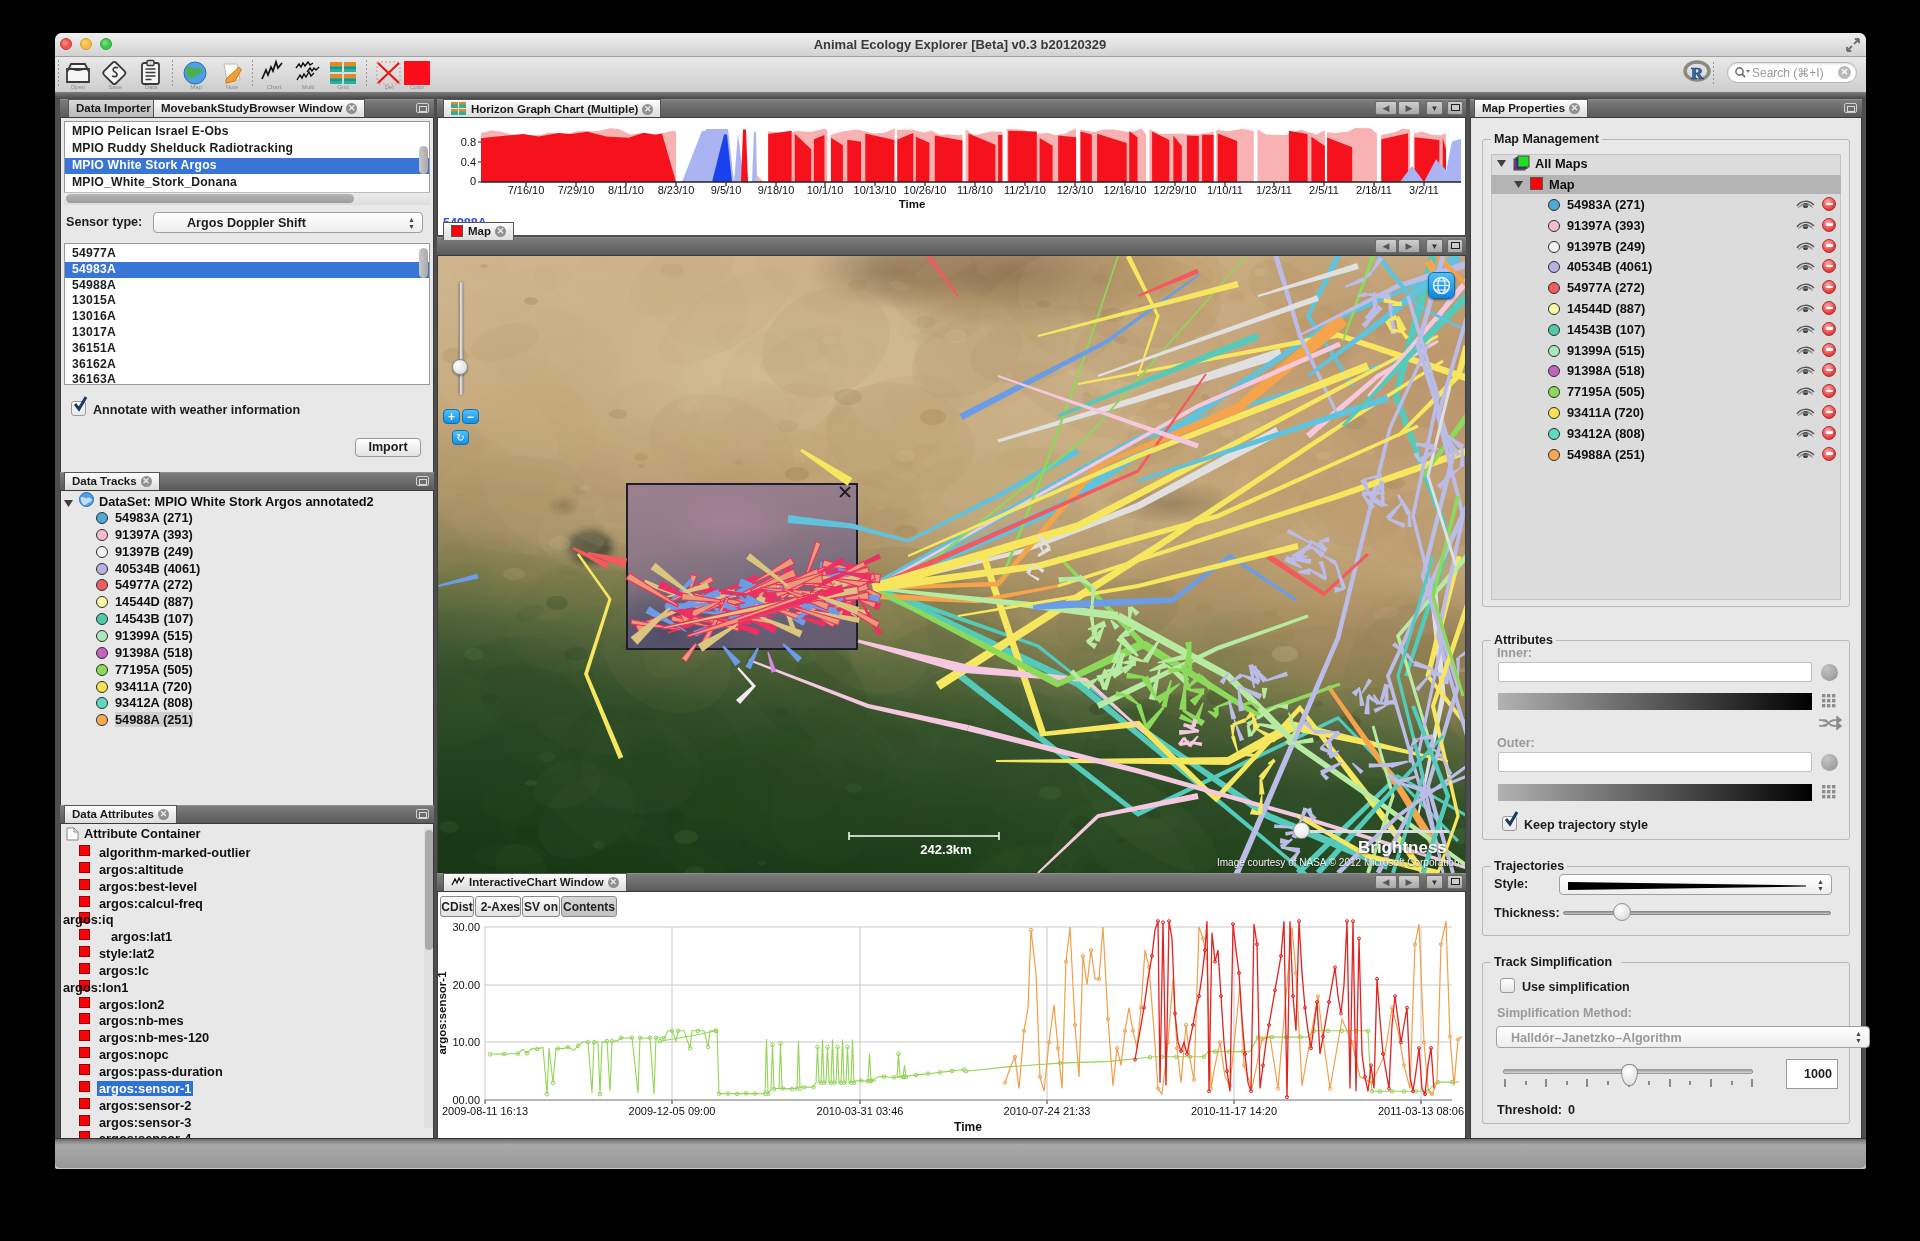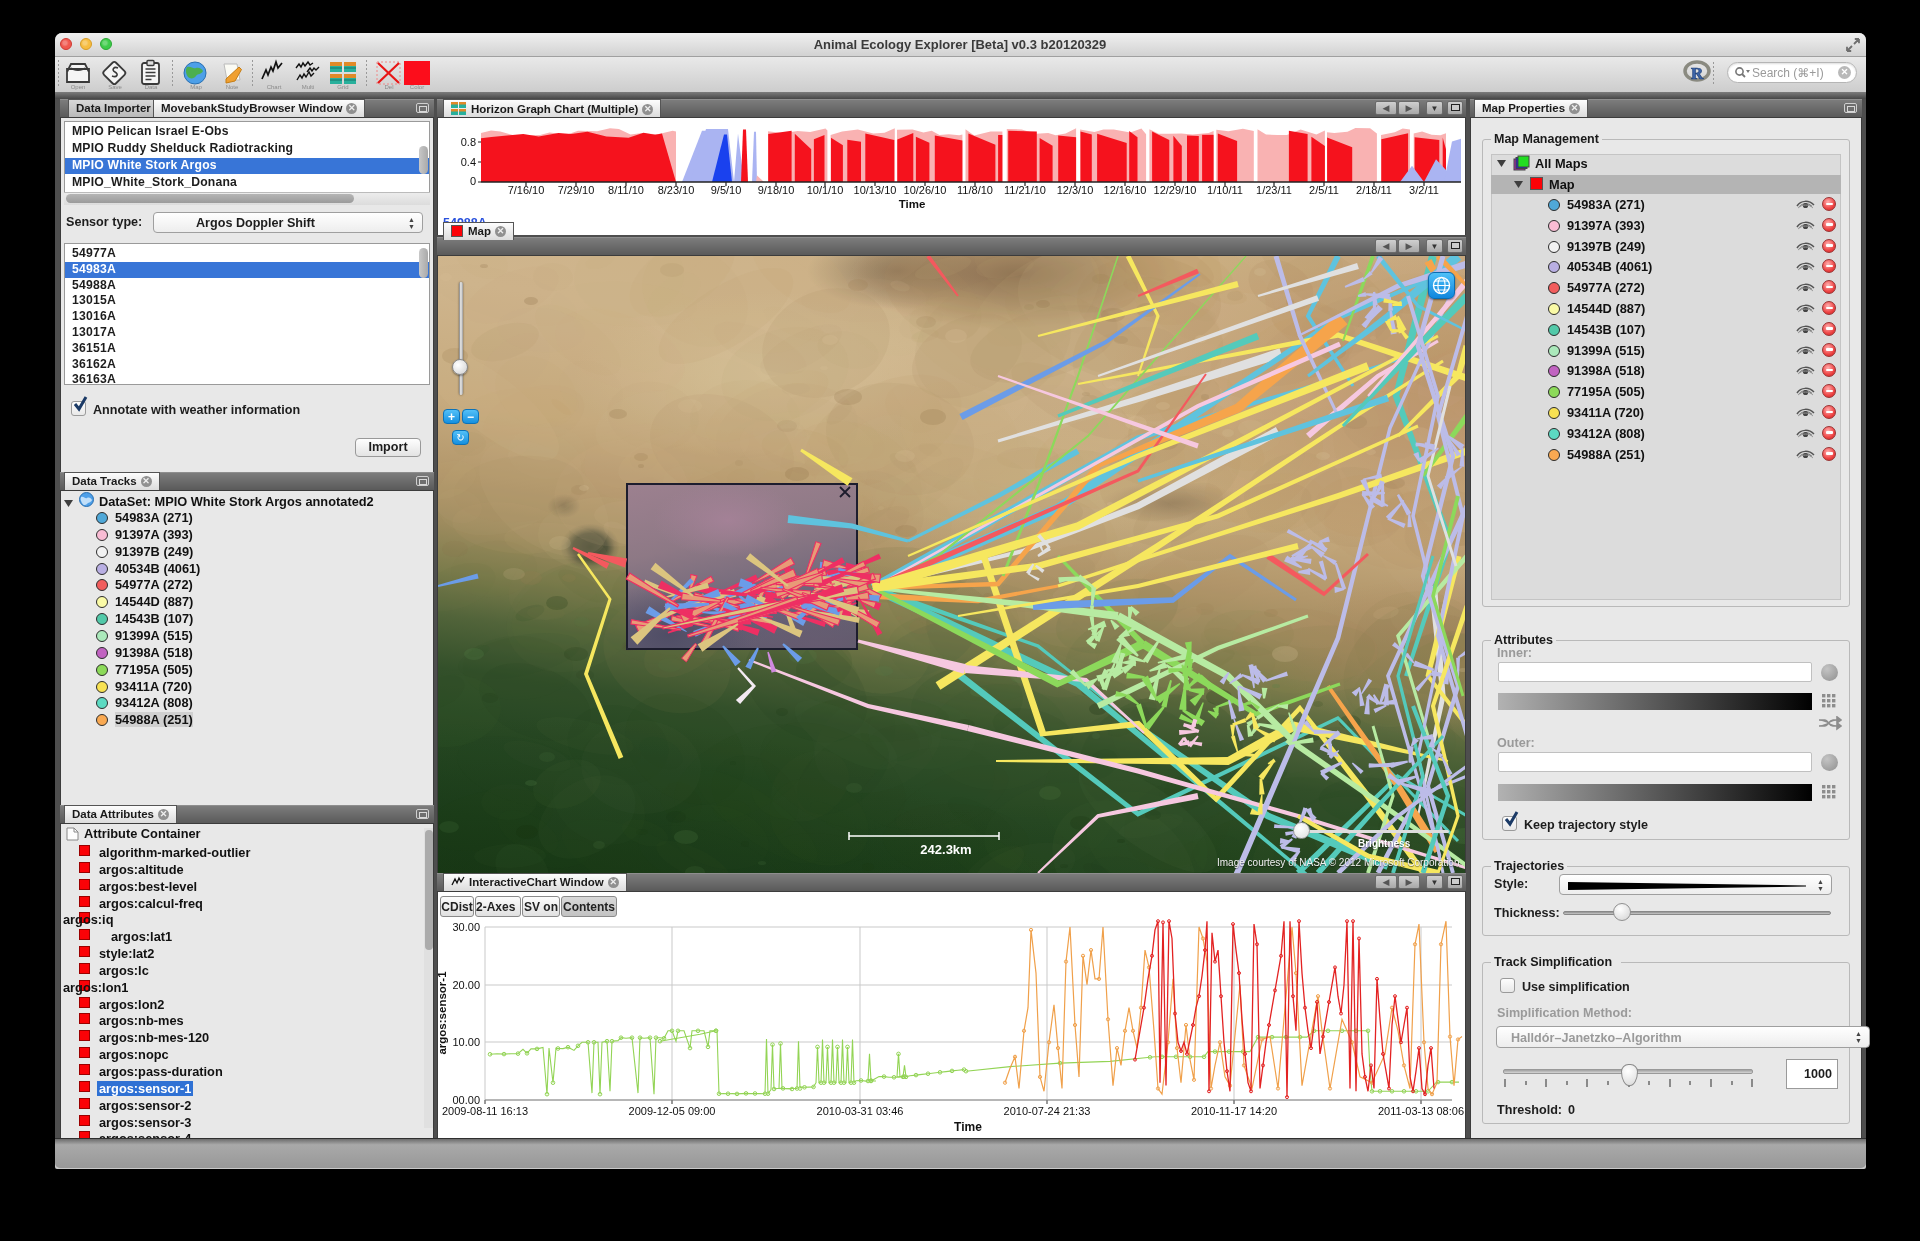--- a/index.html
+++ b/index.html
@@ -122,21 +122,21 @@
 <div class="li" style="margin-top:1.5px">MPIO Ruddy Shelduck Radiotracking</div>
 <div class="li sel" style="margin-top:1.5px">MPIO White Stork Argos</div>
 <div class="li" style="margin-top:1.5px">MPIO_White_Stork_Donana</div>
 <div class="li" style="margin-top:1.5px">MPIO_White_Stork_Radolfzell</div>
 </div>
 <div class="abs" style="left:419px;top:146px;width:9px;height:28px;border-radius:5px;background:linear-gradient(90deg,#c8c8c8,#a9a9a9)"></div>
 <div class="abs" style="left:64px;top:192px;width:366px;height:13px;background:linear-gradient(#ececec,#dcdcdc);border-top:1px solid #bbb"></div>
 <div class="abs" style="left:66px;top:194px;width:288px;height:9px;border-radius:5px;background:linear-gradient(#b5b5b5,#9b9b9b)"></div>
 <div class="abs gb" style="left:66px;top:215px">Sensor type:</div>
 <div class="seldd" style="left:153px;top:212px;width:270px;height:21px">
-    <div class="gb" style="margin:3px 0 0 42px">Argos Doppler Shift</div>
+    <div class="gb" style="margin:3px 0 0 33px">Argos Doppler Shift</div>
     <div class="stepper">▲<br>▼</div>
   </div>
 <div class="lst" style="left:64px;top:243px;width:366px;height:142px;overflow:hidden;padding-top:2px">
 <div class="li">54977A</div>
 <div class="li sel">54983A</div>
 <div class="li">54988A</div>
 <div class="li">13015A</div>
 <div class="li">13016A</div>
 <div class="li">13017A</div>
 <div class="li">36151A</div>
@@ -1595,36 +1595,36 @@
       <circle cx="9.5" cy="9.5" r="8" fill="none" stroke="#fff" stroke-width="1.4"></circle>
       <ellipse cx="9.5" cy="9.5" rx="3.6" ry="8" fill="none" stroke="#fff" stroke-width="1.1"></ellipse>
       <path d="M1.5 9.5 h16 M3 5 h13 M3 14 h13" stroke="#fff" stroke-width="1.1" fill="none"></path>
     </svg>
 <svg class="abs" style="left:408px;top:570px" width="165" height="30">
       <path d="M3 6 v8 M3 10 h150 M153 6 v8" stroke="#fff" stroke-width="1.5"></path>
       <text x="100" y="28" font-size="13" font-weight="bold" fill="#fff" text-anchor="middle">242.3km</text>
     </svg>
 <div class="abs" style="left:863px;top:574px;width:148px;height:3px;background:#ddd;border-radius:2px"></div>
 <div class="abs" style="left:855px;top:566px;width:17px;height:17px;border-radius:9px;background:radial-gradient(circle at 6px 5px,#fff,#dedede);border:1px solid #999"></div>
-<div class="abs" style="left:920px;top:582px;font-size:10px;font-weight:bold;color:#fff;text-shadow:0 1px 2px #0008">Brightness</div>
+<div class="abs" style="left:920px;top:582px;font-size:17px;font-weight:bold;color:#fff;text-shadow:0 1px 2px #0008">Brightness</div>
 <div class="abs" style="left:779px;top:601px;font-size:10px;color:#f2f2f2;white-space:nowrap;text-shadow:0 1px 1px #0008">Image courtesy of NASA © 2012 Microsoft Corporation</div>
 </div>
 <div class="ptab" style="left:437px;width:1029px;top:873px"></div>
 <div class="abs tab on" style="left:443px;top:873px"><svg width="14" height="11" style="vertical-align:-1px;margin-right:4px">
       <path d="M1 9 l3-6 2 4 2-5 2 4 3-5" stroke="#111" stroke-width="1.3" fill="none"></path>
     </svg>InteractiveChart Window<span class="cx">✕</span></div>
 <div class="navb" style="left:1375px;top:875px;width:22px;text-align:center;font-size:9px;color:#555;line-height:13px">◀</div>
 <div class="navb" style="left:1398px;top:875px;width:22px;text-align:center;font-size:9px;color:#555;line-height:13px">▶</div>
 <div class="navb" style="left:1426px;top:875px;width:17px;text-align:center;font-size:8px;color:#333;line-height:13px">▼</div>
 <div class="navb" style="left:1447px;top:875px;width:16px">
     <div style="margin:2px auto 0;width:9px;height:7px;border:1.5px solid #222;background:#ccc"></div>
   </div>
 <div class="abs" style="left:437px;top:892px;width:1029px;height:246px;background:#fff;border-left:1px solid #3c3c3c;border-right:1px solid #3c3c3c"></div>
 <div class="abs" style="left:440px;top:896px;width:34px;height:21px;background:linear-gradient(#fcfcfc,#e0e0e0);border:1px solid #8a8a8a;border-radius:3px;font-size:12px;font-weight:bold;color:#222;text-align:center;line-height:20px">CDist</div>
-<div class="abs" style="left:475px;top:896px;width:46px;height:21px;background:linear-gradient(#fcfcfc,#e0e0e0);border:1px solid #8a8a8a;border-radius:3px;font-size:12px;font-weight:bold;color:#222;text-align:left;line-height:20px">2-Axes</div>
+<div class="abs" style="left:475px;top:896px;width:46px;height:21px;background:linear-gradient(#fcfcfc,#e0e0e0);border:1px solid #8a8a8a;border-radius:3px;font-size:12px;font-weight:bold;color:#222;text-align:right;line-height:20px">2-Axes</div>
 <div class="abs" style="left:522px;top:896px;width:38px;height:21px;background:linear-gradient(#fcfcfc,#e0e0e0);border:1px solid #8a8a8a;border-radius:3px;font-size:12px;font-weight:bold;color:#222;text-align:center;line-height:20px">SV on</div>
 <div class="abs" style="left:561px;top:896px;width:56px;height:21px;background:linear-gradient(#d8d8d8,#c2c2c2);border:1px solid #8a8a8a;border-radius:3px;font-size:12px;font-weight:bold;color:#222;text-align:center;line-height:20px">Contents</div>
 <svg class="abs" style="left:437px;top:892px" width="1029" height="246" viewBox="437 892 1029 246">
     <path d="M485 927 H1452" stroke="#c9c9c9" stroke-width="1"></path>
     <text x="480" y="931" font-size="11" text-anchor="end" fill="#111">30.00</text>
     <path d="M485 985 H1452" stroke="#c9c9c9" stroke-width="1"></path>
     <text x="480" y="989" font-size="11" text-anchor="end" fill="#111">20.00</text>
     <path d="M485 1042 H1452" stroke="#c9c9c9" stroke-width="1"></path>
     <text x="480" y="1046" font-size="11" text-anchor="end" fill="#111">10.00</text>
     <path d="M485 1100 H1452" stroke="#c9c9c9" stroke-width="1"></path>

